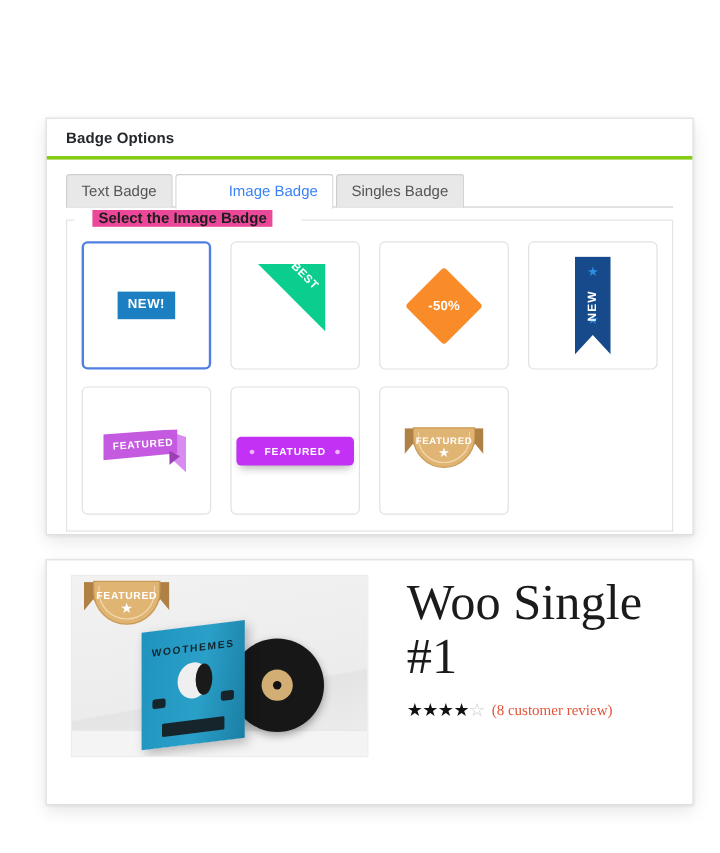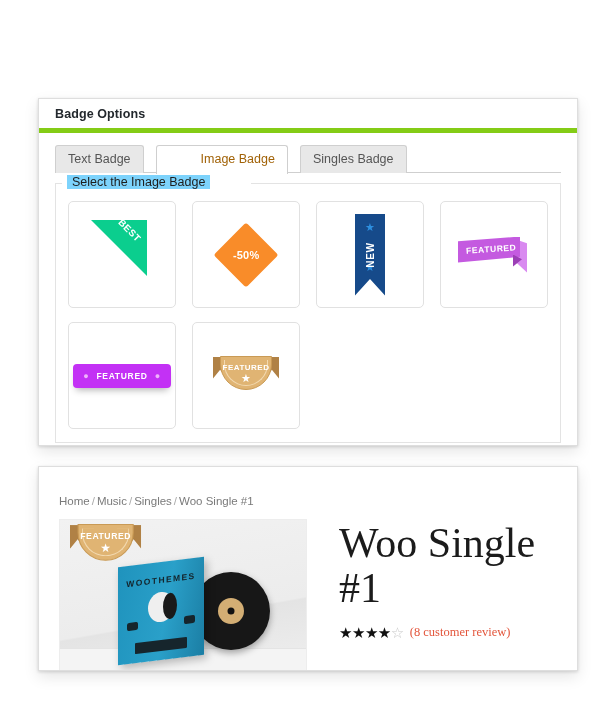--- a/index.html
+++ b/index.html
@@ -17,47 +17,47 @@
     background: #ffffff;
     border: 1px solid #dedede;
     box-shadow: 0 1px 3px rgba(0,0,0,0.14), 0 6px 14px rgba(0,0,0,0.10);
   }
   #badge-panel { left: 38px; top: 98px; width: 540px; height: 348px; }
   #product-panel { left: 38px; top: 466px; width: 540px; height: 205px; overflow: hidden; }
 
   
   .panel-head {
     height: 34px;
-    border-bottom: 5px solid #84cc16;
+    border-bottom: 3px solid #84cc16;
     display: flex; align-items: center;
     padding: 0 16px;
   }
   .panel-title {
     font-size: 12.5px; font-weight: bold; color: #23282d;
     letter-spacing: .1px;
   }
 
   
   .tabs-wrap { padding: 12px 16px 0 16px; position: relative; }
   .tabs { display: flex; align-items: flex-end; position: relative; z-index: 2; }
   .tab {
     font-size: 12.5px; color: #555;
     background: #e8e8e8;
     border: 1px solid #cfcfcf;
     border-bottom: none;
     padding: 6px 12px 7px 12px;
-    margin-right: 12px;
+    margin-right: 2px;
     border-radius: 3px 3px 0 0;
     line-height: 14px;
     cursor: pointer;
     position: relative;
   }
   .tab.active {
     background: #ffffff;
-    color: #a16207;
+    color: #3b82f6;
     border-color: #cfcfcf;
     padding-bottom: 8px;
     margin-bottom: -1px;
     z-index: 3;
     padding-left: 44px;
   }
   .tab-underline {
     position: absolute; left: 16px; right: 16px;
     bottom: 0; height: 1px; background: #cfcfcf; z-index: 1;
   }
@@ -70,23 +70,23 @@
     position: relative;
     padding: 14px 12px 14px 12px;
     height: 260px;
   }
   .fieldset::before, .fieldset::after {
     content: ""; position: absolute; top: 0; height: 1px; background: #e3e3e3;
   }
   .fieldset::before { left: 0; width: 6px; }
   .fieldset::after { right: 0; left: 195px; }
   .legend {
-    position: absolute; top: -8px; left: 11px;
-    background: #7dd3fc; padding: 0 5px;
-    font-size: 12.5px; font-weight: normal; color: #1d1d1d;
+    position: absolute; top: -8px; left: 21px;
+    background: #ec4899; padding: 0 5px;
+    font-size: 12.5px; font-weight: bold; color: #1d1d1d;
     white-space: nowrap;
   }
 
   
   .grid {
     display: grid;
     grid-template-columns: repeat(4, 1fr);
     gap: 14px 16px;
     margin-top: 4px;
   }
@@ -309,20 +309,23 @@
         <div class="tab active">Image Badge</div>
         <div class="tab">Singles Badge</div>
       </div>
     </div>
 
     <div class="fieldset">
       <div class="legend">Select the Image Badge</div>
 
       <div class="grid">
 
+        <div class="cell selected">
+          <div class="bdg-new">NEW!</div>
+        </div>
 
         <div class="cell">
           <div class="bdg-best">
             <div class="tri"></div>
             <div class="txt">BEST</div>
           </div>
         </div>
 
 
         <div class="cell">
@@ -366,23 +369,20 @@
             <div class="star">★</div>
           </div>
         </div>
 
       </div>
     </div>
   </div>
 
   <div class="panel" id="product-panel">
 
-    <div class="breadcrumb">
-      <a>Home</a><span class="sep">/</span><a>Music</a><span class="sep">/</span><a>Singles</a><span class="sep">/</span><span>Woo Single #1</span>
-    </div>
 
     <div class="prod-body">
 
       <div class="prod-img">
         <div class="shelf"></div>
         <div class="disc">
           <div class="label"></div>
           <div class="hole"></div>
         </div>
         <div class="sleeve">

